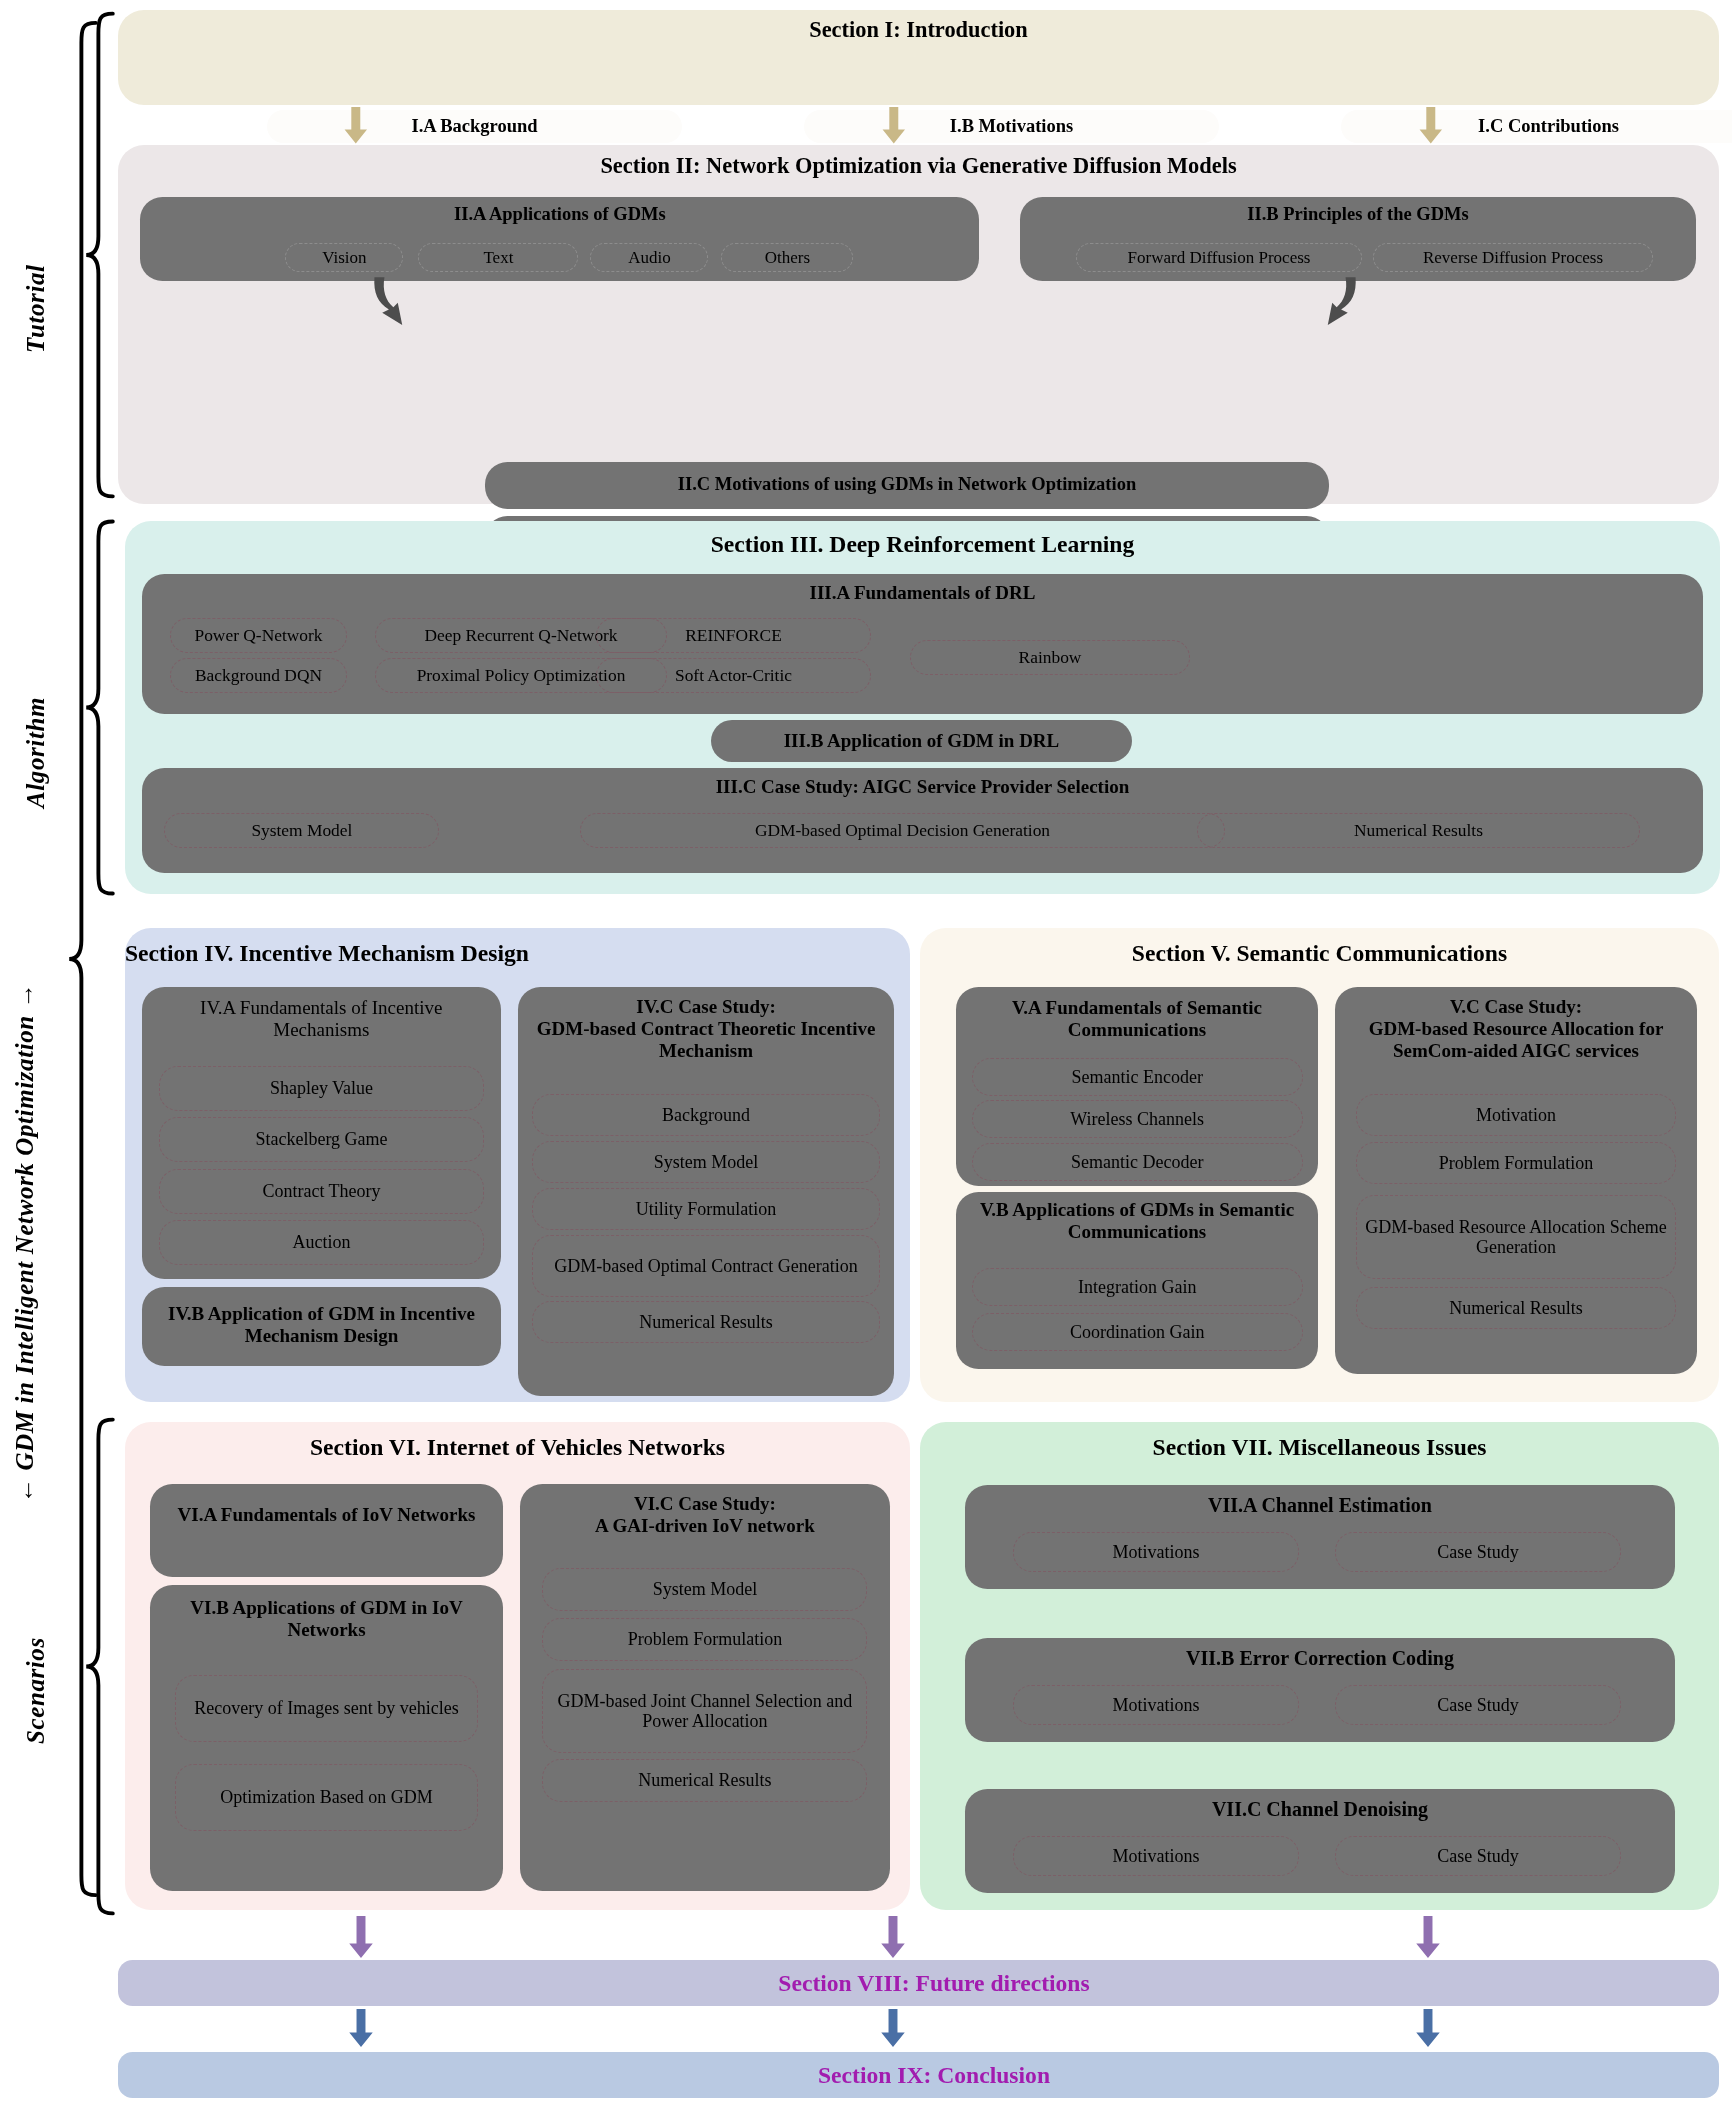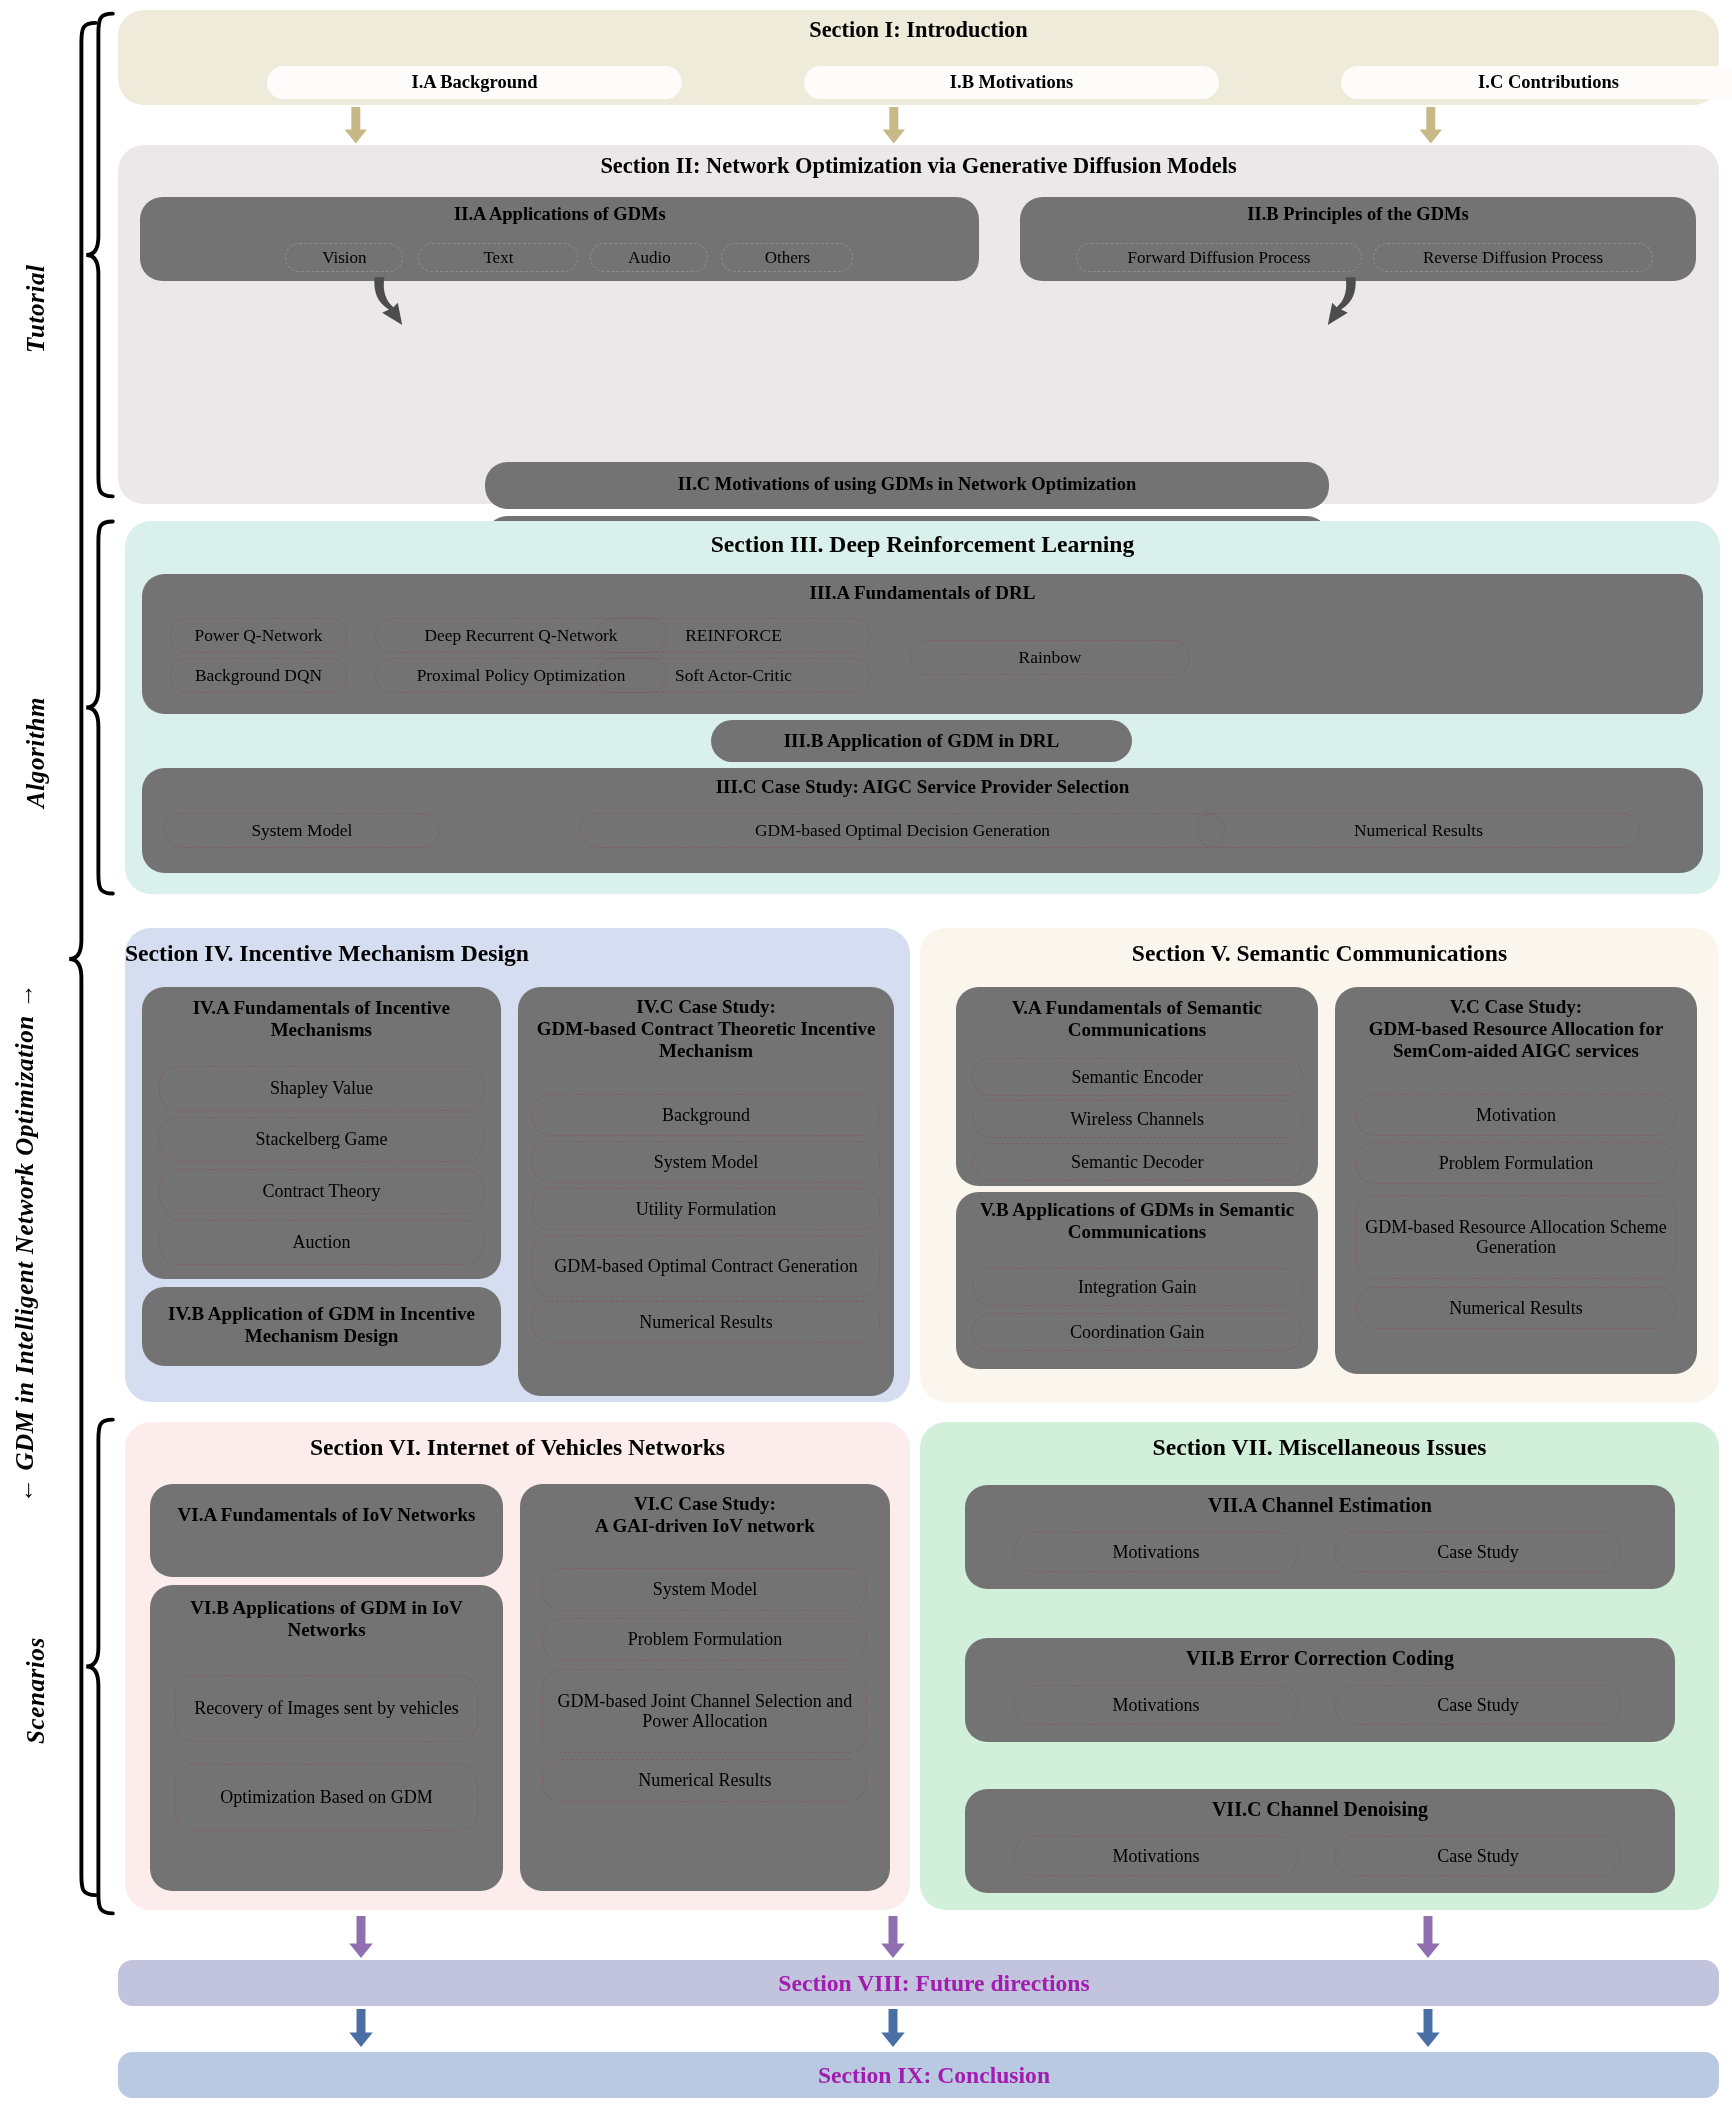--- a/index.html
+++ b/index.html
@@ -49,20 +49,21 @@
   }
   .leaf.gray { border-color: #8d8d8d; }
 
   
   .pill {
     background: #fdfcfa;
     border-radius: 19px;
     display: flex; align-items: center; justify-content: center;
     text-align: center; font-weight: bold; color: #000;
     line-height: 1.16;
+    margin-top: 44px;
   }
 
   
   .arrow { position: absolute; }
   .arrow svg { display: block; }
 
   
   .bar {
     position: absolute; border-radius: 14.6px;
     display: flex; align-items: center; justify-content: center;
@@ -194,21 +195,21 @@
           <div>GDM-based Optimal Decision Generation</div>
         </div>
         <div class="leaf" style="left:1055px;top:45px;width:443px;height:35px;position:absolute;font-size:17.4px;">
           <div>Numerical Results</div>
         </div>
       </div>
     </div>
     <div class="sec" style="left:125px;top:928px;width:785px;height:474px;background:#d5ddf0;">
       <div style="position:absolute;left:0;top:12.3px;width:100%;text-align:left;font-size:23.6px;font-weight:bold;">Section IV. Incentive Mechanism Design</div>
       <div class="panel" style="left:17px;top:59px;width:359px;height:292px;">
-        <div style="position:absolute;left:12.3px;top:10px;width:calc(100% - 25px);text-align:center;font-size:19px;font-weight:bold;">IV.A Fundamentals of Incentive Mechanisms</div>
+        <div style="position:absolute;left:12.3px;top:10px;width:calc(100% - 25px);text-align:center;font-size:19px;font-weight:normal;">IV.A Fundamentals of Incentive Mechanisms</div>
         <div class="leaf" style="left:17px;top:79px;width:325px;height:45px;position:absolute;font-size:18px;">
           <div>Shapley Value</div>
         </div>
         <div class="leaf" style="left:17px;top:130px;width:325px;height:45px;position:absolute;font-size:18px;">
           <div>Stackelberg Game</div>
         </div>
         <div class="leaf" style="left:17px;top:182px;width:325px;height:45px;position:absolute;font-size:18px;">
           <div>Contract Theory</div>
         </div>
         <div class="leaf" style="left:17px;top:233px;width:325px;height:45px;position:absolute;font-size:18px;">

